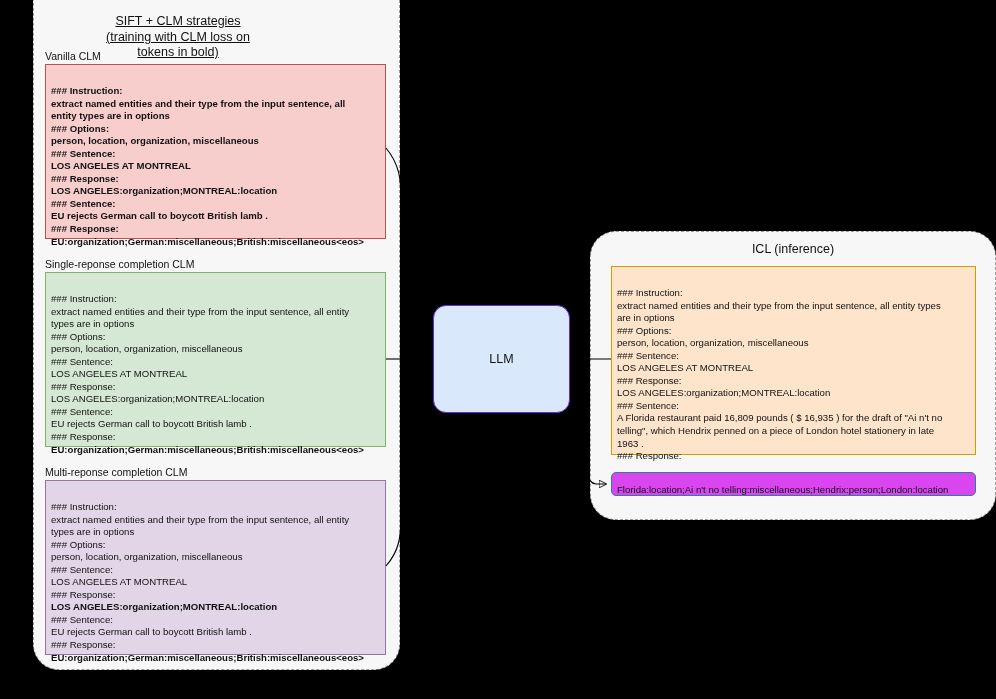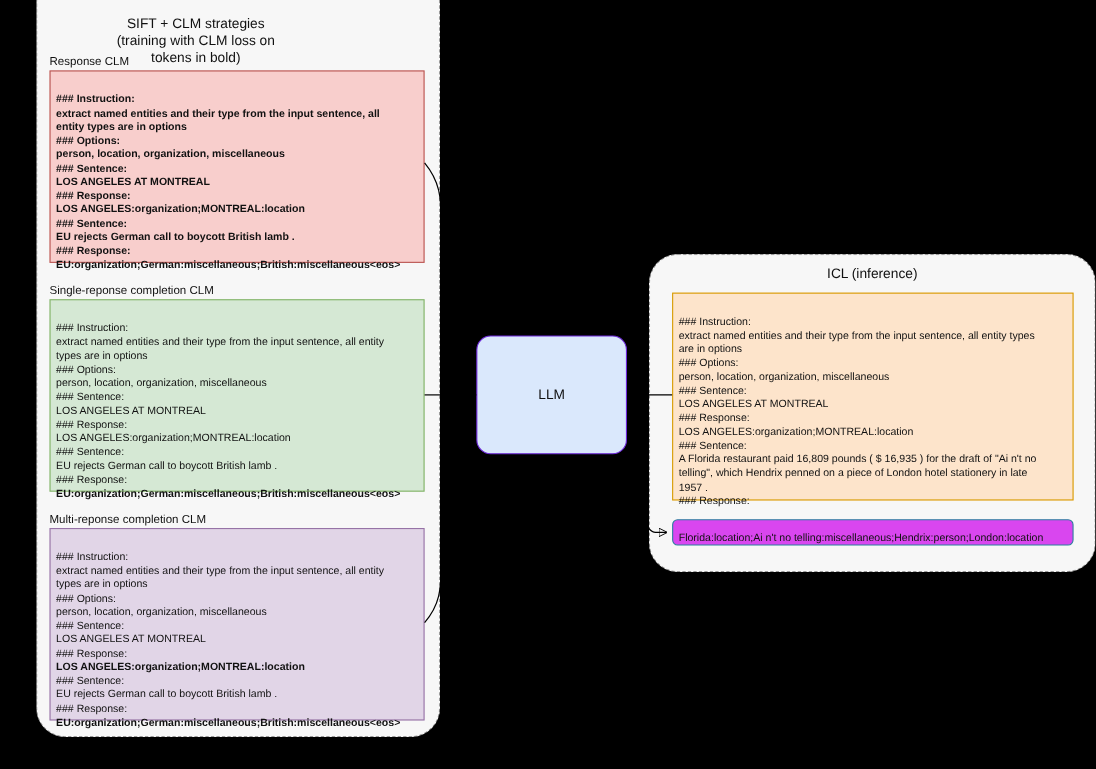--- a/index.html
+++ b/index.html
@@ -33,27 +33,27 @@
 
   svg.wires{position:absolute;left:0;top:0;width:996px;height:699px;
             overflow:visible;pointer-events:none;}
   svg.wires path,svg.wires line{fill:none;stroke:#000;stroke-width:1.1px;}
 </style>
 </head>
 <body>
 
 <div class="panel" style="left:33px;top:-30px;width:367px;height:700px;">
 </div>
-<div class="panel-title" style="left:33px;top:14px;width:290px;">
+<div class="panel-title" style="left:33px;top:14px;width:290px;text-decoration:underline;">
   <div>SIFT + CLM strategies</div>
   <div>(training with CLM loss on</div>
   <div>tokens in bold)</div>
 </div>
 
-<div class="caption" style="left:45px;top:50px;">Response CLM</div>
+<div class="caption" style="left:45px;top:50px;">Vanilla CLM</div>
 <div class="promptbox pink" style="left:45px;top:64px;width:341px;height:175px;">
   <div class="ln b">### Instruction:</div>
   <div class="ln b">extract named entities and their type from the input sentence, all</div>
   <div class="ln b">entity types are in options</div>
   <div class="ln b">### Options:</div>
   <div class="ln b">person, location, organization, miscellaneous</div>
   <div class="ln b">### Sentence:</div>
   <div class="ln b">LOS ANGELES AT MONTREAL</div>
   <div class="ln b">### Response:</div>
   <div class="ln b">LOS ANGELES:organization;MONTREAL:location</div>
@@ -113,21 +113,21 @@
   <div class="ln">are in options</div>
   <div class="ln">### Options:</div>
   <div class="ln">person, location, organization, miscellaneous</div>
   <div class="ln">### Sentence:</div>
   <div class="ln">LOS ANGELES AT MONTREAL</div>
   <div class="ln">### Response:</div>
   <div class="ln">LOS ANGELES:organization;MONTREAL:location</div>
   <div class="ln">### Sentence:</div>
   <div class="ln">A Florida restaurant paid 16,809 pounds ( $ 16,935 ) for the draft of "Ai n't no</div>
   <div class="ln">telling", which Hendrix penned on a piece of London hotel stationery in late</div>
-  <div class="ln">1957 .</div>
+  <div class="ln">1963 .</div>
   <div class="ln">### Response:</div>
 </div>
 
 <div class="outbox" style="left:611px;top:472px;width:365px;height:24px;">
   <span>Florida:location;Ai n't no telling:miscellaneous;Hendrix:person;London:location</span>
 </div>
 
 <svg class="wires" viewBox="0 0 996 699">
   <defs>
     <marker id="arrow" viewBox="0 0 10 10" refX="9" refY="5" markerWidth="7" markerHeight="7" orient="auto-start-reverse">

